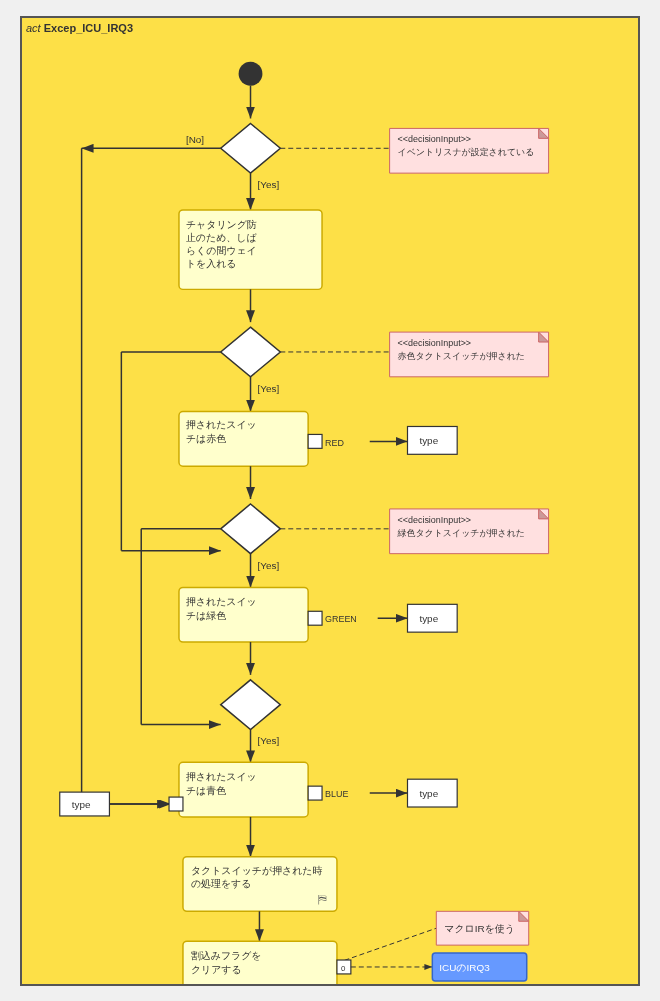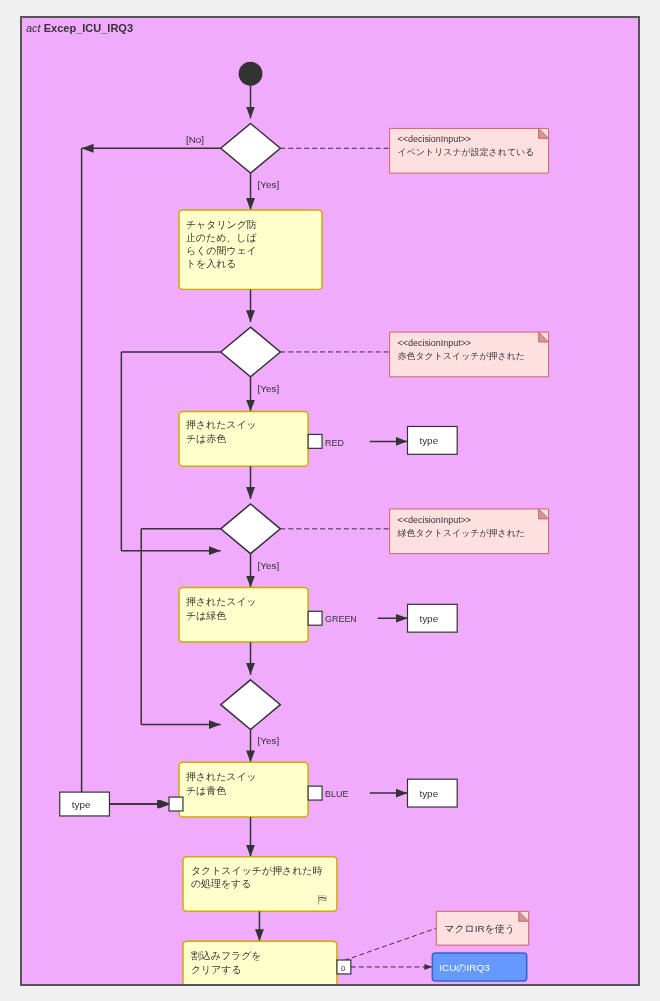--- a/index.html
+++ b/index.html
@@ -9,21 +9,21 @@
       background: #f0f0f0;
       font-family: Arial, sans-serif;
       font-size: 11px;
       display: flex;
       align-items: center;
       justify-content: center;
     }
     .diagram-container {
       width: 620px;
       height: 970px;
-      background: #f0abfc;
+      background: #fde047;
       border: 2px solid #555;
       position: relative;
       overflow: hidden;
     }
     .diagram-title {
       position: absolute;
       top: 4px;
       left: 4px;
       font-size: 11px;
       font-weight: bold;

